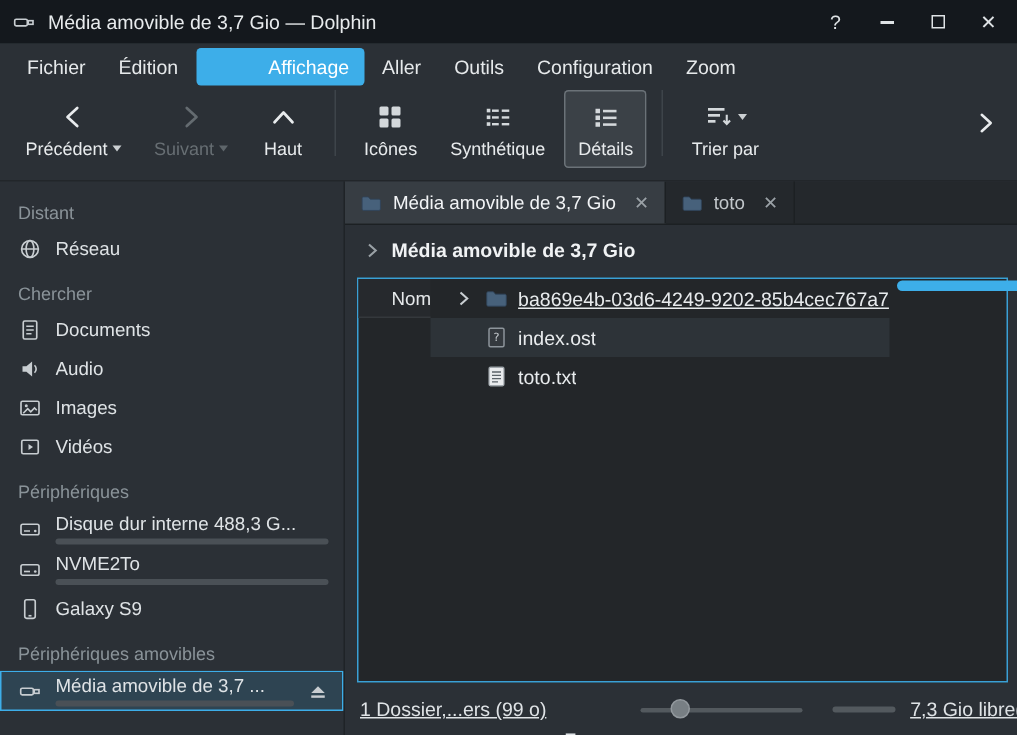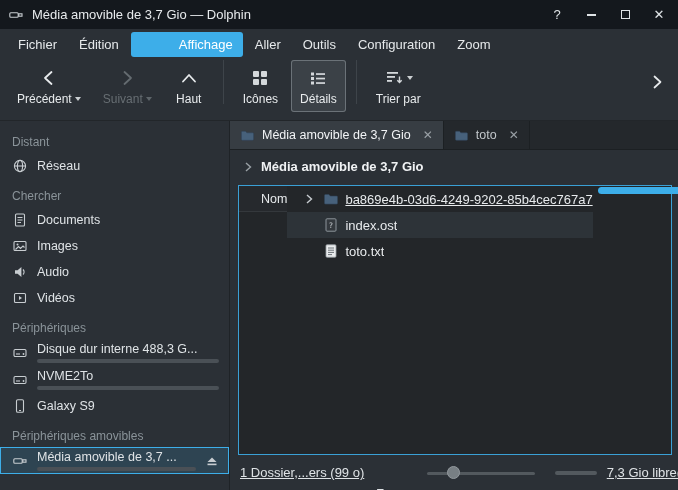--- a/index.html
+++ b/index.html
@@ -191,20 +191,40 @@
               <rect x="11" y="3" width="6" height="6" rx="1"></rect>
               <rect x="3" y="11" width="6" height="6" rx="1"></rect>
               <rect x="11" y="11" width="6" height="6" rx="1"></rect>
             </svg>
           </span>
         </span>
       <span class="lbl">
           <span>Icônes</span>
         </span>
     </div>
+    <div class="tbtn">
+      <span class="iconrow">
+          <span>
+            <svg width="20" height="20" viewBox="0 0 20 20" fill="#d4d8db">
+              <rect x="2.5" y="4.5" width="2.4" height="2.4"></rect>
+              <rect x="6" y="5" width="4.5" height="1.6"></rect>
+              <rect x="2.5" y="9" width="2.4" height="2.4"></rect>
+              <rect x="6" y="9.5" width="4.5" height="1.6"></rect>
+              <rect x="2.5" y="13.5" width="2.4" height="2.4"></rect>
+              <rect x="6" y="14" width="4.5" height="1.6"></rect>
+              <rect x="12.5" y="5" width="5" height="1.6"></rect>
+              <rect x="12.5" y="9.5" width="5" height="1.6"></rect>
+              <rect x="12.5" y="14" width="5" height="1.6"></rect>
+            </svg>
+          </span>
+        </span>
+      <span class="lbl">
+          <span>Synthétique</span>
+        </span>
+    </div>
     <div class="tbtn selected">
       <span class="iconrow">
           <span>
             <svg width="20" height="20" viewBox="0 0 20 20" fill="#d4d8db">
               <rect x="3" y="4.5" width="3" height="3"></rect>
               <rect x="8" y="5.2" width="9" height="1.7"></rect>
               <rect x="3" y="9" width="3" height="3"></rect>
               <rect x="8" y="9.7" width="9" height="1.7"></rect>
               <rect x="3" y="13.5" width="3" height="3"></rect>
               <rect x="8" y="14.2" width="9" height="1.7"></rect>
@@ -270,37 +290,37 @@
                 <rect x="3.5" y="2" width="9" height="12" rx="1"></rect>
                 <path d="M5.5 5.5h5M5.5 8h5M5.5 10.5h3.5"></path>
               </g>
             </svg>
           </span>
         <span class="plabel">Documents</span>
       </div>
       <div class="pitem">
         <span class="picon">
             <svg width="16" height="16" viewBox="0 0 16 16">
+              <path d="M3 6.2v3.6h2.6L9.4 13V3L5.6 6.2z" fill="#c8cdd1"></path>
+              <path d="M11 5.5a3.4 3.4 0 010 5" fill="none" stroke="#c8cdd1" stroke-width="1.1"></path>
+            </svg>
+          </span>
+        <span class="plabel">Audio</span>
+      </div>
+      <div class="pitem">
+        <span class="picon">
+            <svg width="16" height="16" viewBox="0 0 16 16">
               <g fill="none" stroke="#c8cdd1" stroke-width="1.1">
                 <rect x="2" y="3.5" width="12" height="9" rx="1"></rect>
                 <circle cx="5.5" cy="6.5" r="1" fill="#c8cdd1" stroke="none"></circle>
                 <path d="M3.5 11.5l3-3 2 2 2.5-2.5 1.5 1.5"></path>
               </g>
             </svg>
           </span>
         <span class="plabel">Images</span>
-      </div>
-      <div class="pitem">
-        <span class="picon">
-            <svg width="16" height="16" viewBox="0 0 16 16">
-              <path d="M3 6.2v3.6h2.6L9.4 13V3L5.6 6.2z" fill="#c8cdd1"></path>
-              <path d="M11 5.5a3.4 3.4 0 010 5" fill="none" stroke="#c8cdd1" stroke-width="1.1"></path>
-            </svg>
-          </span>
-        <span class="plabel">Audio</span>
       </div>
       <div class="pitem">
         <span class="picon">
             <svg width="16" height="16" viewBox="0 0 16 16">
               <g fill="none" stroke="#c8cdd1" stroke-width="1.1">
                 <rect x="2.5" y="3.5" width="11" height="9" rx="1"></rect>
               </g>
               <path d="M7 6l3 2-3 2z" fill="#c8cdd1"></path>
             </svg>
           </span>

